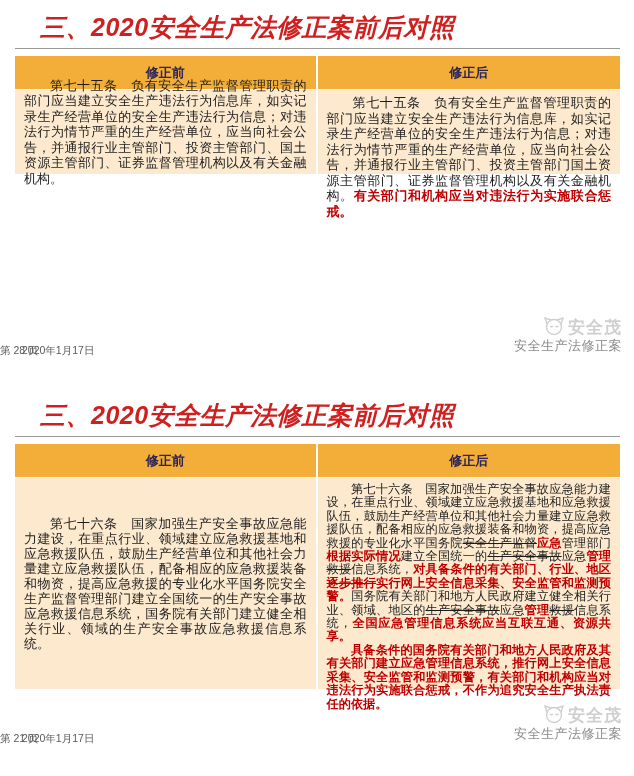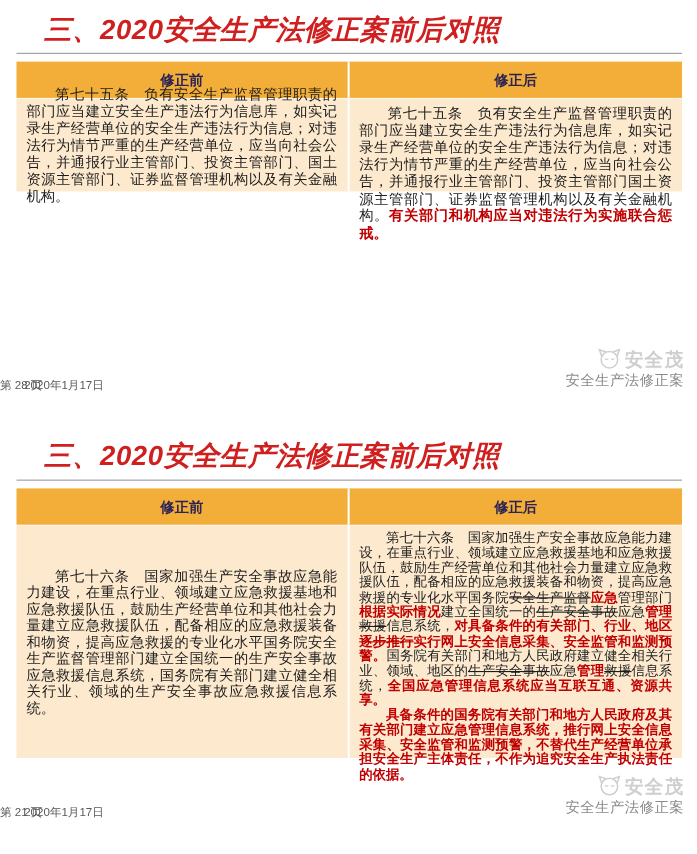--- a/index.html
+++ b/index.html
@@ -151,21 +151,21 @@
     <div class="thead">
       <div class="th first">修正前</div>
       <div class="th">修正后</div>
     </div>
     <div class="tbody body-tall">
       <div class="td before">
         <p><span class="run n">第七十六条　国家加强生产安全事故应急能力建设，在重点行业、领域建立应急救援基地和应急救援队伍，鼓励生产经营单位和其他社会力量建立应急救援队伍，配备相应的应急救援装备和物资，提高应急救援的专业化水平国务院安全生产监督管理部门建立全国统一的生产安全事故应急救援信息系统，国务院有关部门建立健全相关行业、领域的生产安全事故应急救援信息系统。</span></p>
       </div>
       <div class="td after">
         <p><span class="run n">第七十六条　国家加强生产安全事故应急能力建设，在重点行业、领域建立应急救援基地和应急救援队伍，鼓励生产经营单位和其他社会力量建立应急救援队伍，配备相应的应急救援装备和物资，提高应急救援的专业化水平国务院</span><span class="run del">安全生产监督</span><span class="run red">应急</span><span class="run n">管理部门</span><span class="run red">根据实际情况</span><span class="run n">建立全国统一的</span><span class="run del">生产安全事故</span><span class="run n">应急</span><span class="run red">管理</span><span class="run del">救援</span><span class="run n">信息系统，</span><span class="run red">对具备条件的有关部门、行业、地区</span><span class="run reddel">逐步推行</span><span class="run red">实行网上安全信息采集、安全监管和监测预警。</span><span class="run n">国务院有关部门和地方人民政府建立健全相关行业、领域、地区的</span><span class="run del">生产安全事故</span><span class="run n">应急</span><span class="run red">管理</span><span class="run del">救援</span><span class="run n">信息系统，</span><span class="run red">全国应急管理信息系统应当互联互通、资源共享。</span></p>
-        <p><span class="run red">具备条件的国务院有关部门和地方人民政府及其有关部门建立应急管理信息系统，推行网上安全信息采集、安全监管和监测预警，不替代生产经营单位承担安全生产主体责任，不作为追究安全生产执法责任的依据。</span></p>
+        <p><span class="run red">具备条件的国务院有关部门和地方人民政府及其有关部门建立应急管理信息系统，推行网上安全信息采集、安全监管和监测预警，有关部门和机构应当对违法行为实施联合惩戒，不作为追究安全生产执法责任的依据。</span></p>
       </div>
     </div>
   </div>
   <div class="footer-date">2020年1月17日</div>
   <div class="footer-page">第 21 页</div>
   <div class="logo">
     <div class="logo-row">
       <svg width="22" height="20" viewBox="0 0 22 20">
         <path d="M4 8 L2 2 L8 4" fill="none" stroke="#cfcfcf" stroke-width="1.4"></path>
         <path d="M18 8 L20 2 L14 4" fill="none" stroke="#cfcfcf" stroke-width="1.4"></path>

